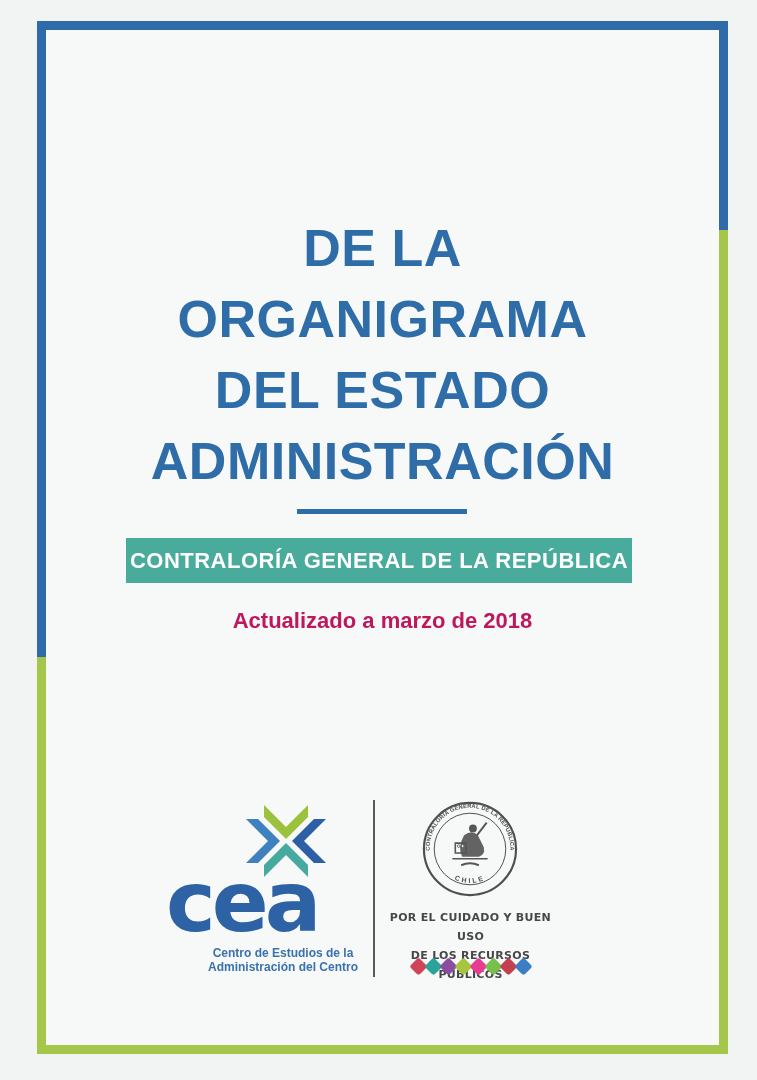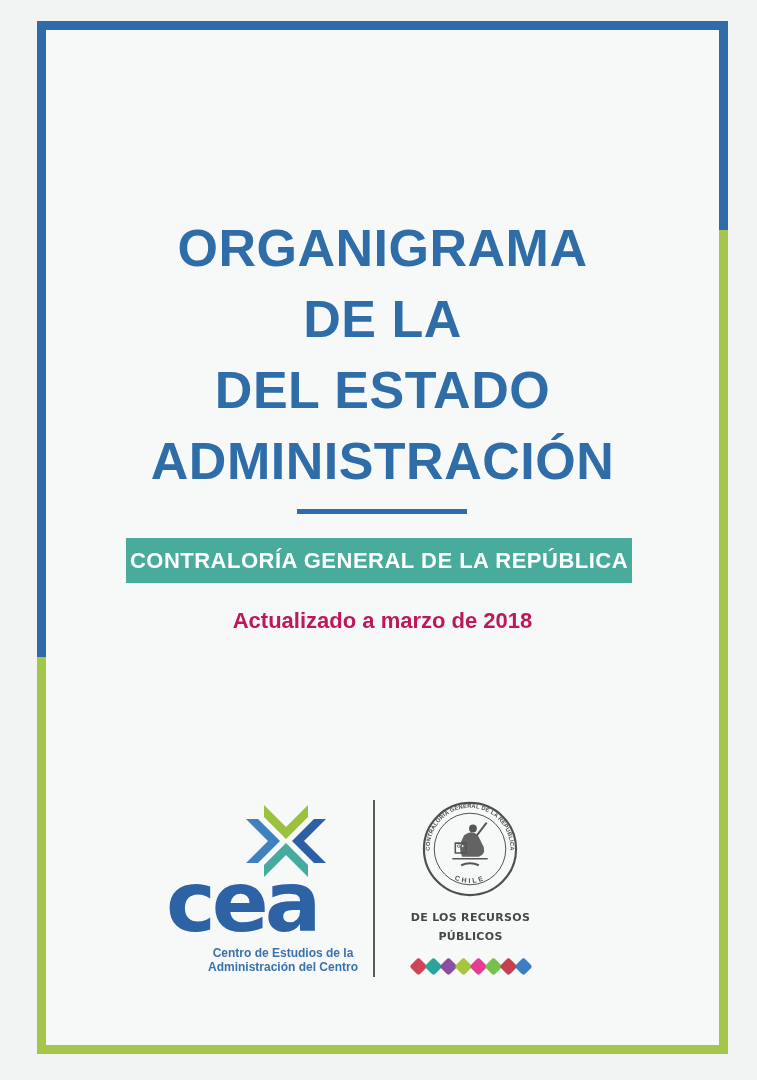--- a/index.html
+++ b/index.html
@@ -56,22 +56,22 @@
 
 <div class="abs page-inner"></div>
 <div class="abs frame-top"></div>
 <div class="abs frame-left-blue"></div>
 <div class="abs frame-left-green"></div>
 <div class="abs frame-right-blue"></div>
 <div class="abs frame-right-green"></div>
 <div class="abs frame-bottom"></div>
 
 <div class="abs title-block">
+  <div>DE LA</div>
   <div>ORGANIGRAMA</div>
-  <div>DE LA</div>
   <div>DEL ESTADO</div>
   <div>ADMINISTRACIÓN</div>
 </div>
 <div class="abs title-underline"></div>
 
 <div class="abs banner">
   <span>CONTRALORÍA GENERAL DE LA REPÚBLICA</span>
 </div>
 
 <div class="abs updated">Actualizado a marzo de 2018</div>
@@ -109,20 +109,21 @@
     <path d="M44,36 Q52,30 58,36 L64,48 Q66,56 59,58 L42,58 Q37,48 44,36 Z" stroke="none" opacity="0.92"></path>
     <path d="M35,44 h11 v10 h-11 z" fill="none" stroke-width="1.6"></path>
     <circle cx="38.5" cy="47" r="1.4" fill="#f7f8f8" stroke-width="0.8"></circle>
     <circle cx="42.5" cy="47" r="1.4" fill="#f7f8f8" stroke-width="0.8"></circle>
     <path d="M32,60 H 68" fill="none" stroke-width="1.6"></path>
     <path d="M41,66.5 Q50,62.5 59,66.5" fill="none" stroke-width="2.2"></path>
   </g>
 </svg>
 
 <div class="abs cgr-slogan">
+  <div>POR EL CUIDADO Y BUEN USO</div>
   <div>DE LOS RECURSOS PÚBLICOS</div>
 </div>
 <div class="abs diamond-row">
     <span class="diamond" style="background: rgb(207, 68, 86);"></span>
     <span class="diamond" style="background: rgb(42, 164, 154);"></span>
     <span class="diamond" style="background: rgb(139, 77, 160);"></span>
     <span class="diamond" style="background: rgb(166, 198, 62);"></span>
     <span class="diamond" style="background: rgb(230, 61, 146);"></span>
     <span class="diamond" style="background: rgb(118, 193, 77);"></span>
     <span class="diamond" style="background: rgb(196, 64, 79);"></span>

